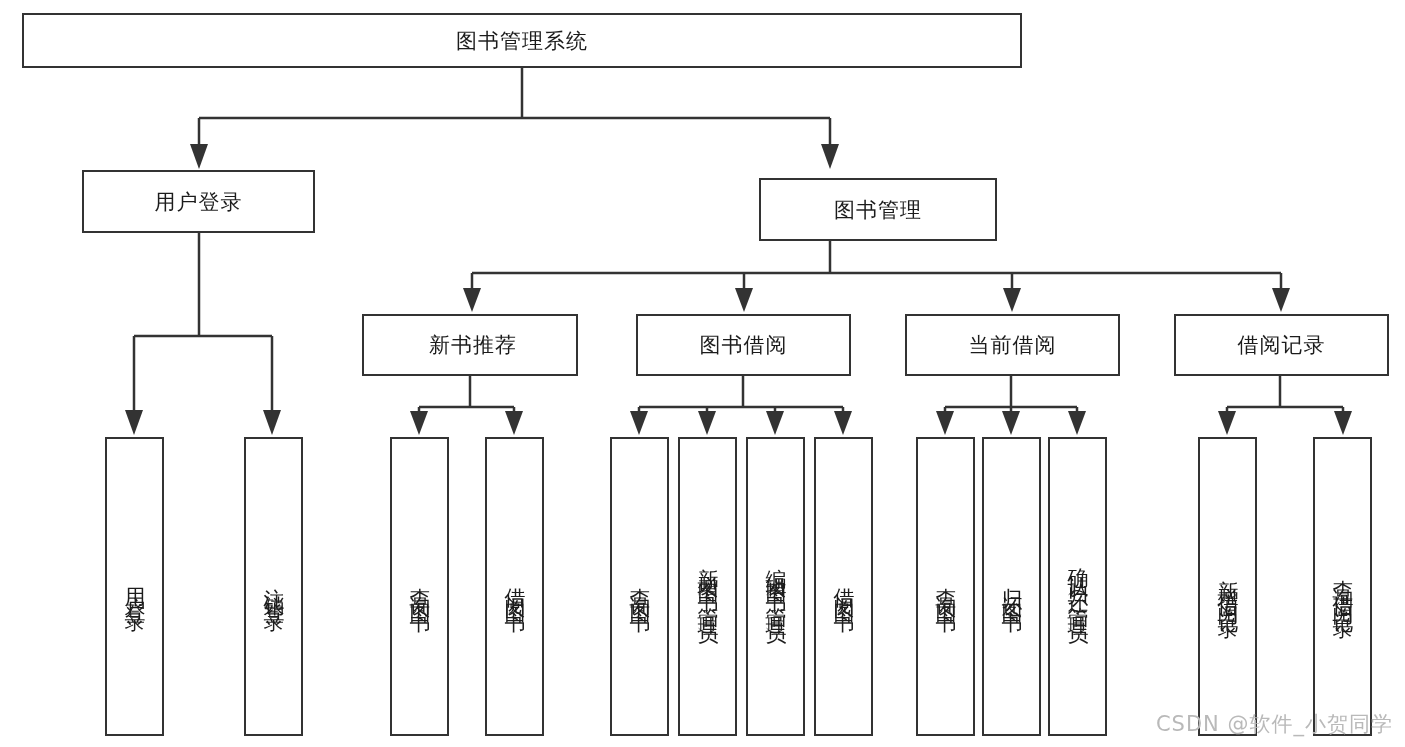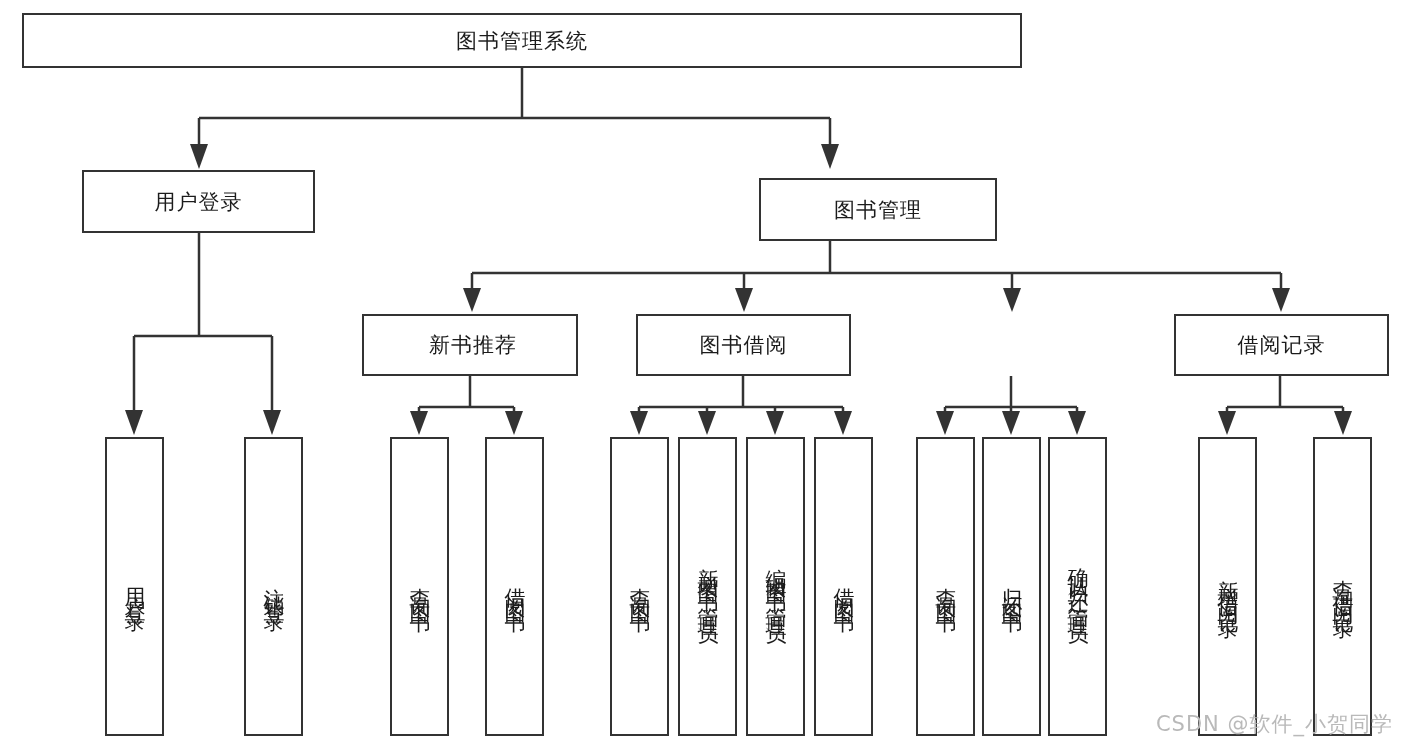--- a/index.html
+++ b/index.html
@@ -149,20 +149,23 @@
   <div class="box hbox" style="left:713px; top:178px; width:238px;margin-left:46px;">
     <span>图书管理</span>
   </div>
 
   <div class="box" style="left:362px; top:314px; width:216px; height:62px;padding-left:6px;">
     <span>新书推荐</span>
   </div>
   <div class="box" style="left:636px; top:314px; width:215px; height:62px;">
     <span>图书借阅</span>
   </div>
+  <div class="box" style="left:905px; top:314px; width:215px; height:62px;">
+    <span>当前借阅</span>
+  </div>
   <div class="box" style="left:1174px; top:314px; width:215px; height:62px;">
     <span>借阅记录</span>
   </div>
 
   <div class="box vbox" style="left:105px;">
     <span class="vtext">用户登录</span>
   </div>
   <div class="box vbox" style="left:244px;">
     <span class="vtext">注销登录</span>
   </div>

